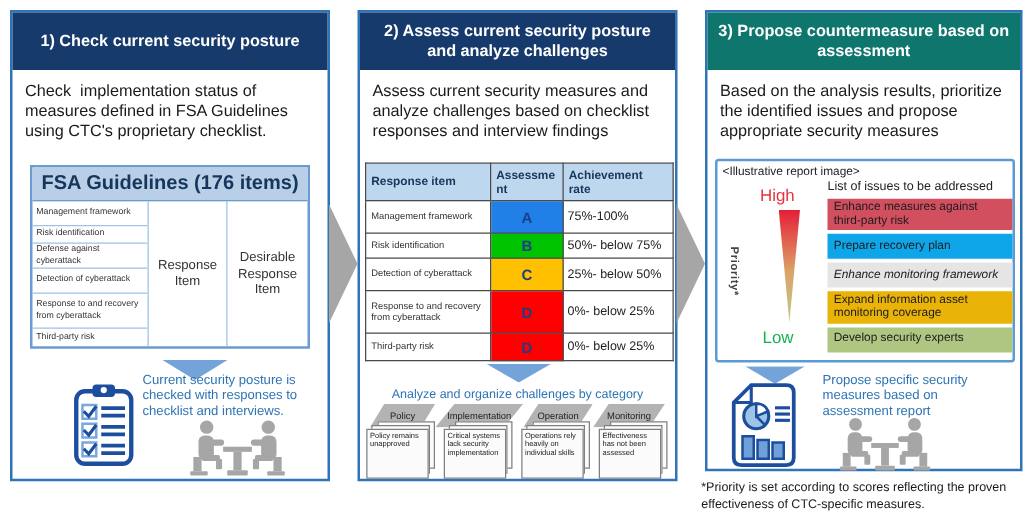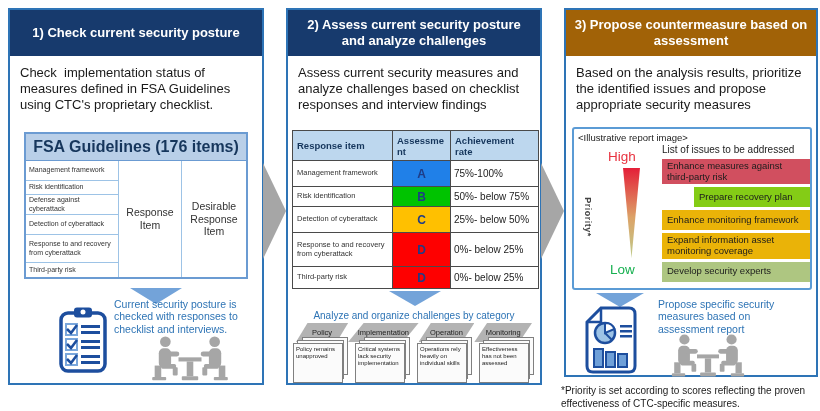--- a/index.html
+++ b/index.html
@@ -245,36 +245,36 @@
         <div class="sheet s-back"></div>
         <div class="sheet s-mid"></div>
         <div class="sheet s-front">Effectiveness has not been assessed</div>
       </div>
     </div>
   </div>
 
   <div class="flow-arrow" id="fa2"></div>
 
   <div class="panel" id="p3">
-    <div class="panel-header" style="background-color: #a16207;">3) Propose countermeasure based on assessment</div>
+    <div class="panel-header" style="background-color: #0f766e;">3) Propose countermeasure based on assessment</div>
     <div class="desc">Based on the analysis results, prioritize the identified issues and propose appropriate security measures</div>
 
     <div id="rbox">
       <div id="rbox-title">&lt;Illustrative report image&gt;</div>
       <div id="high">High</div>
       <div id="funnel"></div>
       <div id="low">Low</div>
       <div id="prio-wrap">
         <span>Priority*</span>
       </div>
       <div id="list-title">List of issues to be addressed</div>
       <div id="issues">
         <div class="issue" style="background-color: rgb(209, 79, 95);">Enhance measures against third-party risk</div>
-        <div class="issue" style="background-color: #84cc16; margin-left: 32px;">Prepare recovery plan</div>
-        <div class="issue" style="background-color: #eab308;">Enhance monitoring framework</div>
+        <div class="issue" style="background-color: #0ea5e9;">Prepare recovery plan</div>
+        <div class="issue" style="background-color: #e5e5e5; font-style: italic;">Enhance monitoring framework</div>
         <div class="issue" style="background-color: #eab308;">Expand information asset monitoring coverage</div>
         <div class="issue" style="background-color: rgb(174, 198, 129);">Develop security experts</div>
       </div>
     </div>
 
     <div class="down-arrow" id="da3"></div>
 
     <svg id="report-icon" width="54" height="68" viewBox="0 0 54 68">
       <path d="M17 2 H45 Q51 2 51 8 V60 Q51 66 45 66 H9 Q3 66 3 60 V16 Z" fill="#fff" stroke="#1d4e9e" stroke-width="3"></path>
       <path d="M17 2 V16 H3" fill="none" stroke="#1d4e9e" stroke-width="2.5"></path>

